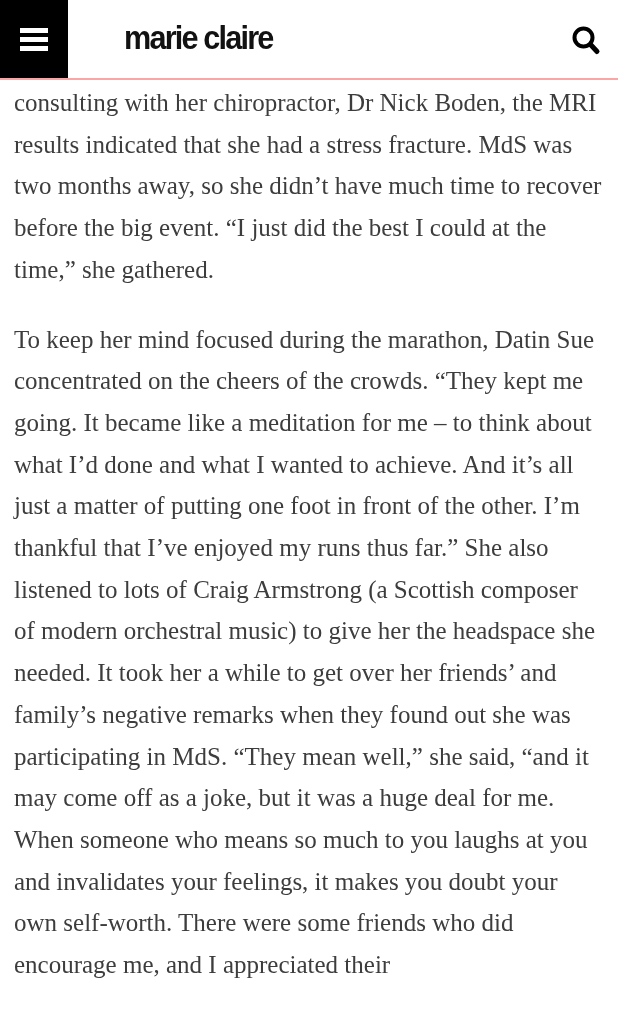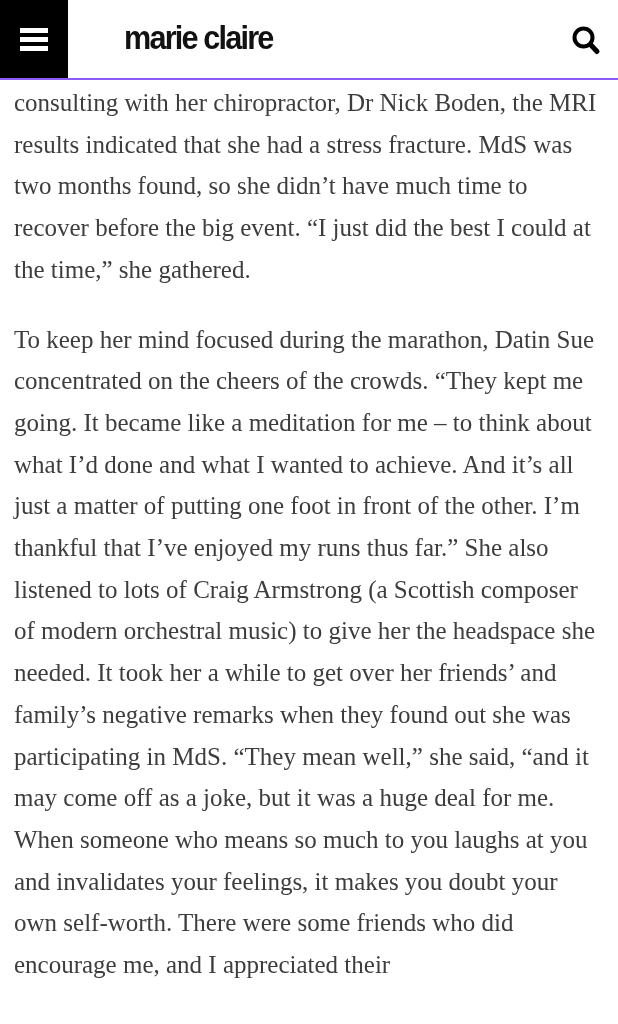--- a/index.html
+++ b/index.html
@@ -13,21 +13,21 @@
     font-family: "Liberation Serif", "DejaVu Serif", serif;
     position: relative;
   }
 
   
   .site-header {
     position: relative;
     width: 618px;
     height: 80px;
     background: #ffffff;
-    border-bottom: 2px solid #8b5cf6;
+    border-bottom: 2px solid #fca5a5;
   }
   .menu-button {
     position: absolute;
     left: 0;
     top: 0;
     width: 68px;
     height: 78px;
     background: #000000;
     border: none;
     cursor: pointer;
@@ -100,15 +100,15 @@
 
   <button class="search-button" aria-label="search">
     <svg width="36" height="36" viewBox="0 0 36 36" fill="none" xmlns="http://www.w3.org/2000/svg">
       <circle cx="15.5" cy="15.5" r="9" stroke="#000000" stroke-width="4" fill="none"></circle>
       <line x1="22.5" y1="22.5" x2="29" y2="29.5" stroke="#000000" stroke-width="5" stroke-linecap="round"></line>
     </svg>
   </button>
 </header>
 
 <main class="article-body">
-  <p>consulting with her chiropractor, Dr Nick Boden, the MRI results indicated that she had a stress fracture. MdS was two months found, so she didn’t have much time to recover before the big event. “I just did the best I could at the time,” she gathered.</p>
+  <p>consulting with her chiropractor, Dr Nick Boden, the MRI results indicated that she had a stress fracture. MdS was two months away, so she didn’t have much time to recover before the big event. “I just did the best I could at the time,” she gathered.</p>
   <p>To keep her mind focused during the marathon, Datin Sue concentrated on the cheers of the crowds. “They kept me going. It became like a meditation for me – to think about what I’d done and what I wanted to achieve. And it’s all just a matter of putting one foot in front of the other. I’m thankful that I’ve enjoyed my runs thus far.” She also listened to lots of Craig Armstrong (a Scottish composer of modern orchestral music) to give her the headspace she needed. It took her a while to get over her friends’ and family’s negative remarks when they found out she was participating in MdS. “They mean well,” she said, “and it may come off as a joke, but it was a huge deal for me. When someone who means so much to you laughs at you and invalidates your feelings, it makes you doubt your own self-worth. There were some friends who did encourage me, and I appreciated their</p>
 </main>
 
 </body></html>

